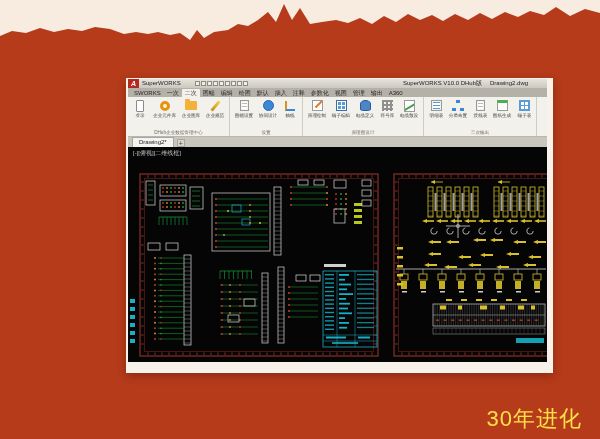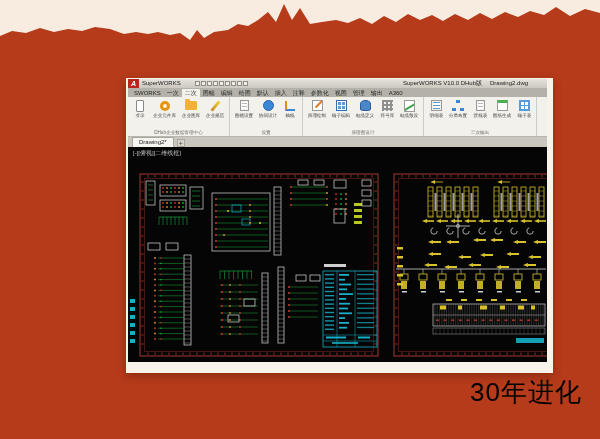--- a/index.html
+++ b/index.html
@@ -65,21 +65,21 @@
   
   .filetabs{height:10px;background:#c9c6be;display:flex;align-items:flex-end;padding-left:4px;gap:3px;}
   .ftab{background:#f6f4f0;font-size:6px;line-height:9px;padding:0 6px;border:1px solid #a9a6a0;border-bottom:none;color:#222;}
   .addtab{font-size:7px;line-height:7px;width:8px;height:8px;text-align:center;background:#d8d5cd;border:1px solid #a9a6a0;color:#444;box-sizing:border-box;}
 
   
   .canvas{position:relative;height:215px;background:#050505;overflow:hidden;}
   .vplabel{position:absolute;left:5px;top:2px;font-size:6px;color:#c2c2c2;z-index:2;white-space:nowrap;}
   #cad{position:absolute;left:0;top:0;}
 
-  .caption{position:absolute;right:18px;top:375px;font-size:26px;color:#000000;font-weight:500;letter-spacing:1px;}
+  .caption{position:absolute;right:18px;top:404px;font-size:22px;color:#fde047;font-weight:500;letter-spacing:1px;}
 </style>
 </head>
 <body>
 
 <svg class="torn" width="600" height="45" viewBox="0 0 600 45">
   <polygon points="0,0 600,0 600,13 585,9 570,16 556,7 544,15 530,11 518,17 505,12 492,19 480,13 468,20 455,14 443,21 432,15 420,20 408,14 396,22 384,16 372,24 360,18 348,23 336,20 322,22 310,24 300,8 292,20 284,4 276,22 268,12 258,20 248,26 238,24 228,30 214,32 204,38 197,30 190,40 180,33 170,35 158,32 148,34 136,32 124,34 110,29 95,27 82,31 68,29 54,32 40,28 26,33 12,31 0,36" fill="#f8ece1"></polygon>
 </svg>
 
 <div class="frame">
   <div class="window">

